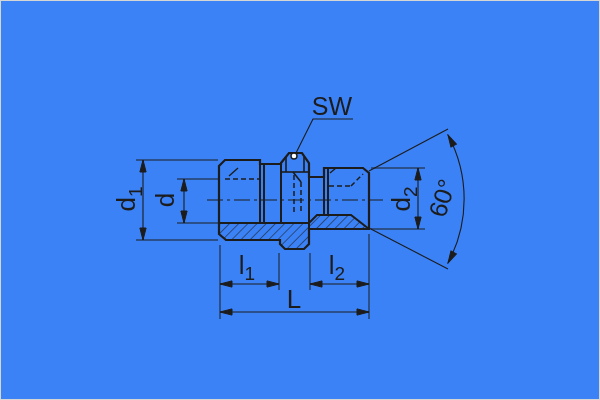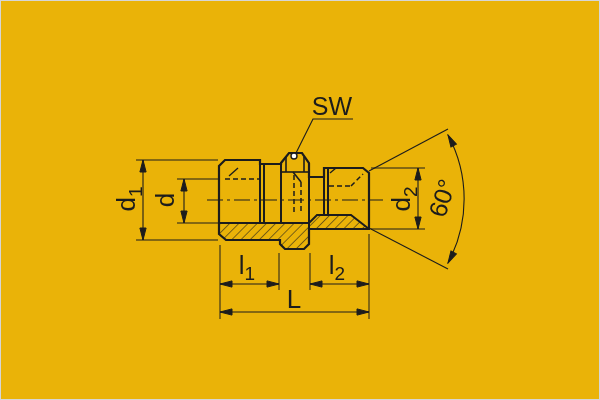--- a/index.html
+++ b/index.html
@@ -1,17 +1,17 @@
 <!DOCTYPE html>
 <html><head>
 <meta charset="utf-8">
 <style>
   html,body{margin:0;padding:0;background:#ffffff;}
   .page{
-    width:600px;height:400px;position:relative;background:#eab308;
+    width:600px;height:400px;position:relative;background:#3b82f6;
     box-sizing:border-box;border:1px solid #d6d6d6;
     font-family:"Liberation Sans", sans-serif;
   }
   svg{display:block;}
   text{font-family:"Liberation Sans", sans-serif;fill:#1c1c1c;stroke:none;}
 </style>
 </head>
 <body>
 
 <div class="page">

